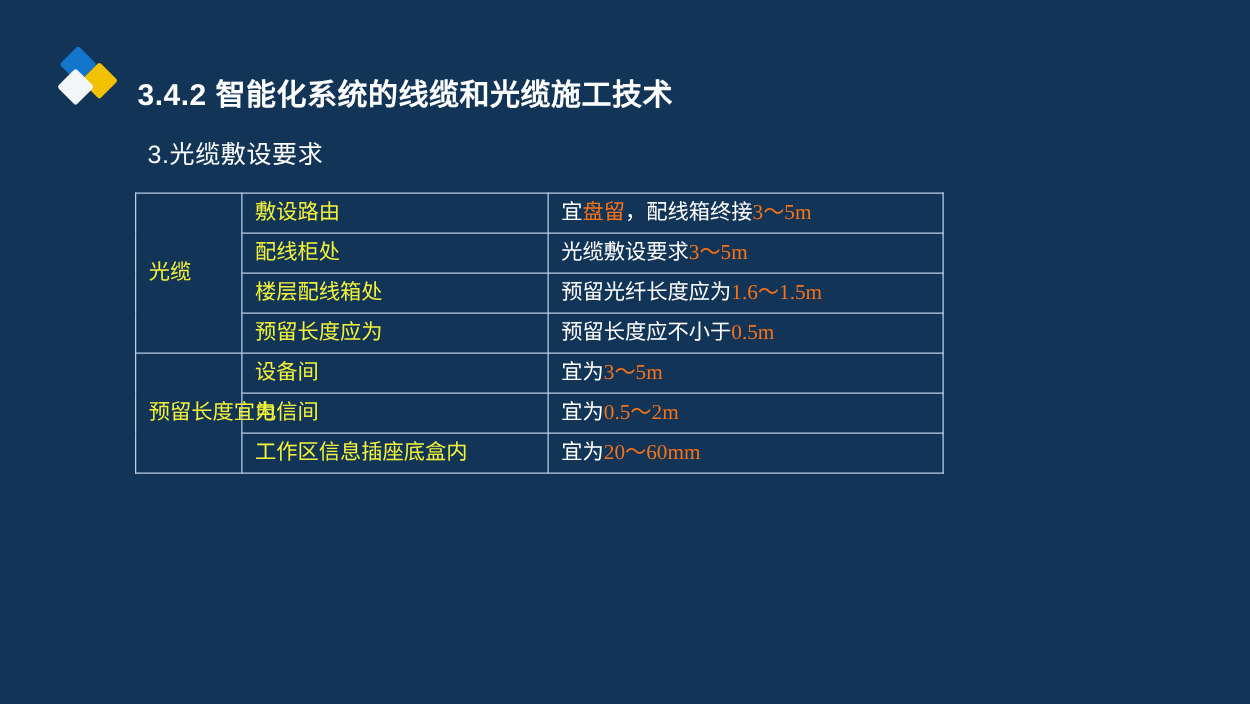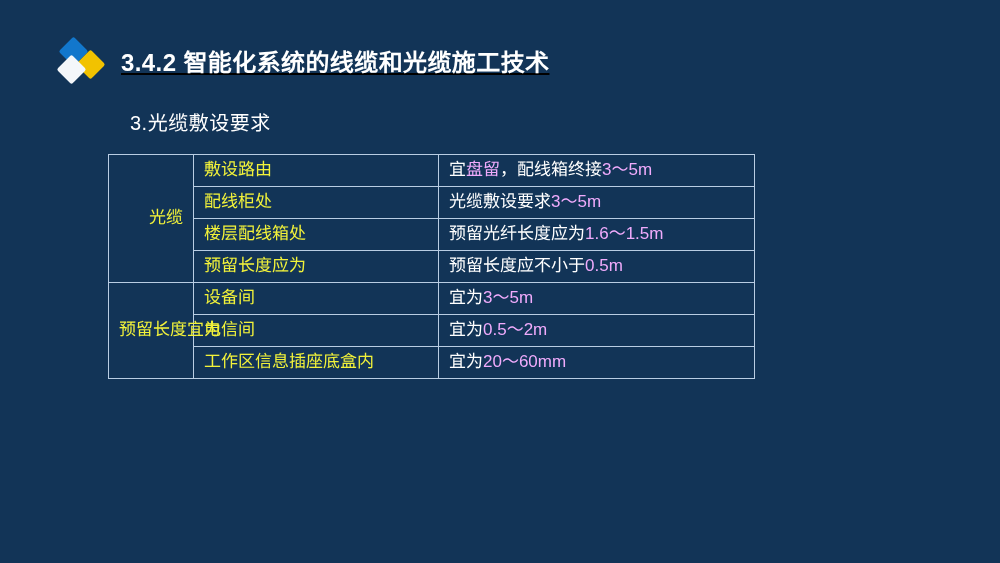--- a/index.html
+++ b/index.html
@@ -19,26 +19,25 @@
 
   .slide {
     position: absolute;
     inset: 0;
     background: #123457;
   }
 
   
   .header {
     position: absolute;
-    left: 55px;
+    left: 44px;
     top: 37px;
     display: flex;
-    align-items: center;
+    align-items: flex-end;
     height: 52px;
-    text-decoration: underline;
   }
 
   .logo-mark {
     width: 56px;
     height: 52px;
     position: relative;
     flex: 0 0 auto;
     margin-right: 10px;
   }
   .logo-mark .dia {
@@ -69,21 +68,21 @@
     font-size: 24px;
     font-weight: bold;
     letter-spacing: 0.4px;
     white-space: nowrap;
     line-height: 1;
   }
 
   
   .subtitle {
     position: absolute;
-    left: 130px;
+    left: 118px;
     top: 107px;
     color: #ffffff;
     font-size: 20px;
     font-weight: normal;
     letter-spacing: 0.5px;
     white-space: nowrap;
   }
 
   
   .table-wrap {
@@ -99,41 +98,42 @@
   }
   table.spec-table td {
     border: 1px solid #b9cde3;
     padding: 0 10px;
     height: 31px;
     font-size: 17px;
     color: #f2f23a;
     vertical-align: middle;
     line-height: 1.18;
     white-space: nowrap;
+    font-family: Liberation Serif, serif;
   }
   td.col-group {
     width: 64px;
-    text-align: right;
+    text-align: left;
     vertical-align: top;
     padding-top: 6px;
     white-space: normal;
     word-break: break-all;
     color: #f2f23a;
     font-size: 17px;
   }
   td.col-item {
     width: 224px;
     color: #f2f23a;
   }
   td.col-value {
     width: 295px;
     color: #ffffff;
   }
   .hl {
-    color: #f0abfc;
+    color: #f97316;
   }
   .wt {
     color: #ffffff;
   }
 </style>
 </head>
 <body>
 
 <div class="slide">
 

